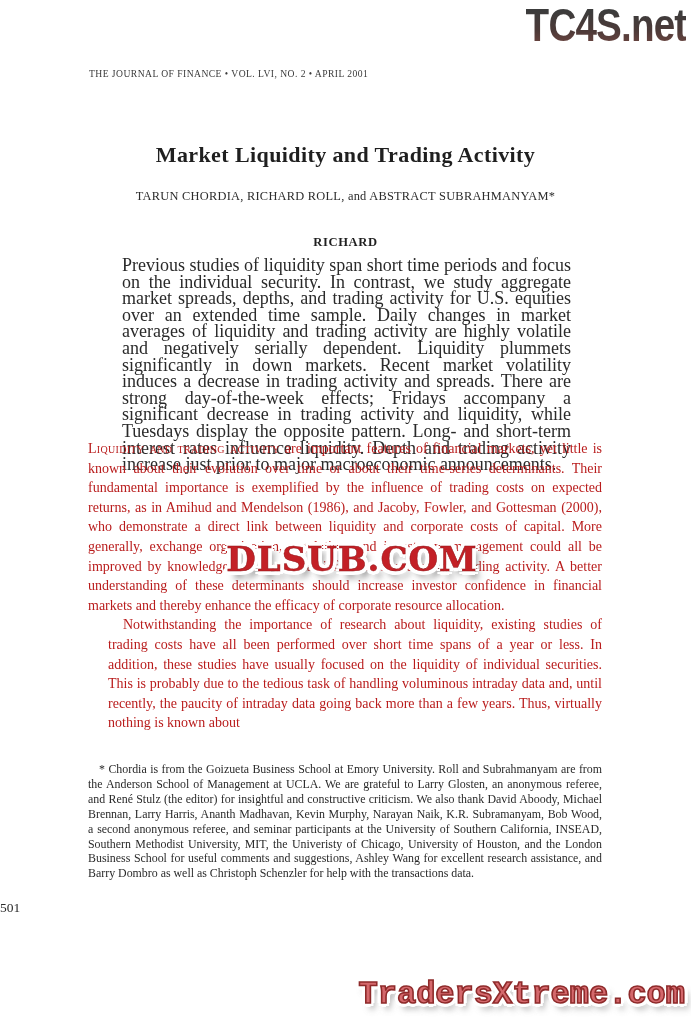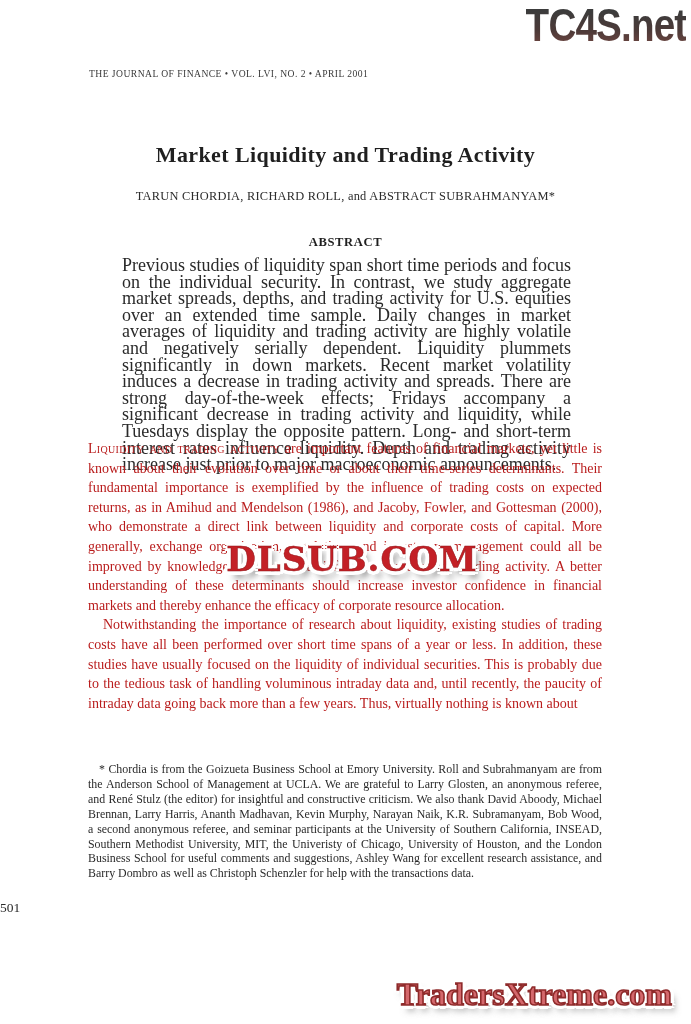--- a/index.html
+++ b/index.html
@@ -59,21 +59,21 @@
   }
   .body-text {
     position: absolute;
     left: 88px; top: 439px;
     width: 514px;
     font-size: 14px;
     line-height: 19.6px;
     text-align: justify;
     color: #b91c1c;
   }
-  .body-text p + p { text-indent: 15px; }
+  .body-text p + p { text-indent: 15px; margin-left: 20px; }
   .lead-smallcaps { font-variant: small-caps; letter-spacing: 0.3px; }
   .footnote-text {
     position: absolute;
     left: 88px; top: 762px;
     width: 514px;
     font-size: 11.9px;
     line-height: 14.9px;
     text-align: justify;
     text-indent: 11px;
     color: #2a2a2a;
@@ -115,22 +115,22 @@
     -webkit-text-stroke: 0.5px #8f1216;
     text-shadow:
       -4px 0 0 #ffffff, 4px 0 0 #ffffff, 0 -4px 0 #ffffff, 0 4px 0 #ffffff,
       -3px -3px 0 #ffffff, 3px -3px 0 #ffffff, -3px 3px 0 #ffffff, 3px 3px 0 #ffffff,
       5px 7px 6px rgba(110,110,110,0.75);
     white-space: nowrap;
     margin-top: 42px;
   }
   .wm-traders {
     position: absolute;
-    right: 19px; top: 976px;
-    font-family: Liberation Serif, serif;
+    right: 6px; top: 976px;
+    font-family: Liberation Mono, monospace;
     font-weight: bold;
     font-size: 32px;
     letter-spacing: 0px;
     color: #d4686c;
     -webkit-text-stroke: 1.6px #8e2a2a;
     text-shadow:
       -4px 0 0 #ffffff, 4px 0 0 #ffffff, 0 -4px 0 #ffffff, 0 4px 0 #ffffff,
       -3px -3px 0 #ffffff, 3px -3px 0 #ffffff, -3px 3px 0 #ffffff, 3px 3px 0 #ffffff,
       4px 6px 6px rgba(120,120,120,0.7);
     white-space: nowrap;
@@ -140,21 +140,21 @@
 <body>
 
 <div class="wm-tc4s">TC4S.net</div>
 
 <div class="journal-line">THE JOURNAL OF FINANCE • VOL. LVI, NO. 2 • APRIL 2001</div>
 
 <h1 class="paper-title">Market Liquidity and Trading Activity</h1>
 
 <div class="authors-line">TARUN CHORDIA, RICHARD ROLL, and ABSTRACT SUBRAHMANYAM*</div>
 
-<div class="abstract-heading">ABSTRACT</div>
+<div class="abstract-heading">RICHARD</div>
 <div class="abstract-text">Previous studies of liquidity span short time periods and focus on the individual security. In contrast, we study aggregate market spreads, depths, and trading activity for U.S. equities over an extended time sample. Daily changes in market averages of liquidity and trading activity are highly volatile and negatively serially dependent. Liquidity plummets significantly in down markets. Recent market volatility induces a decrease in trading activity and spreads. There are strong day-of-the-week effects; Fridays accompany a significant decrease in trading activity and liquidity, while Tuesdays display the opposite pattern. Long- and short-term interest rates influence liquidity. Depth and trading activity increase just prior to major macroeconomic announcements.</div>
 
 <div class="body-text">
   <p><span class="lead-smallcaps">Liquidity and trading activity</span><span> are important features of financial markets, yet little is known about their evolution over time or about their time-series determinants. Their fundamental importance is exemplified by the influence of trading costs on expected returns, as in Amihud and Mendelson (1986), and Jacoby, Fowler, and Gottesman (2000), who demonstrate a direct link between liquidity and corporate costs of capital. More generally, exchange organization, regulation, and investment management could all be improved by knowledge of factors that influence liquidity and trading activity. A better understanding of these determinants should increase investor confidence in financial markets and thereby enhance the efficacy of corporate resource allocation.</span></p>
   <p>Notwithstanding the importance of research about liquidity, existing studies of trading costs have all been performed over short time spans of a year or less. In addition, these studies have usually focused on the liquidity of individual securities. This is probably due to the tedious task of handling voluminous intraday data and, until recently, the paucity of intraday data going back more than a few years. Thus, virtually nothing is known about</p>
 </div>
 
 <div class="footnote-text">* Chordia is from the Goizueta Business School at Emory University. Roll and Subrahmanyam are from the Anderson School of Management at UCLA. We are grateful to Larry Glosten, an anonymous referee, and René Stulz (the editor) for insightful and constructive criticism. We also thank David Aboody, Michael Brennan, Larry Harris, Ananth Madhavan, Kevin Murphy, Narayan Naik, K.R. Subramanyam, Bob Wood, a second anonymous referee, and seminar participants at the University of Southern California, INSEAD, Southern Methodist University, MIT, the Univeristy of Chicago, University of Houston, and the London Business School for useful comments and suggestions, Ashley Wang for excellent research assistance, and Barry Dombro as well as Christoph Schenzler for help with the transactions data.</div>
 
 <div class="page-number">501</div>

